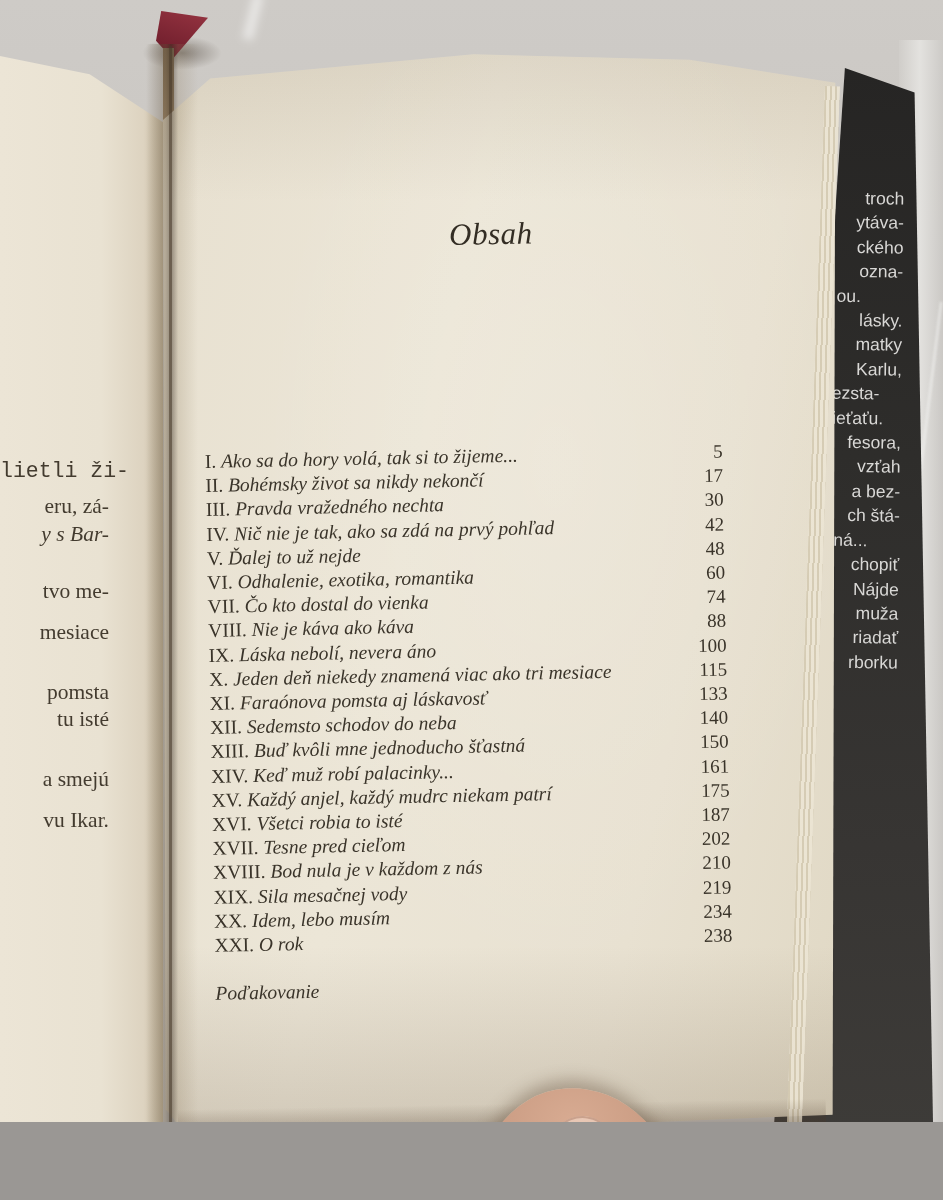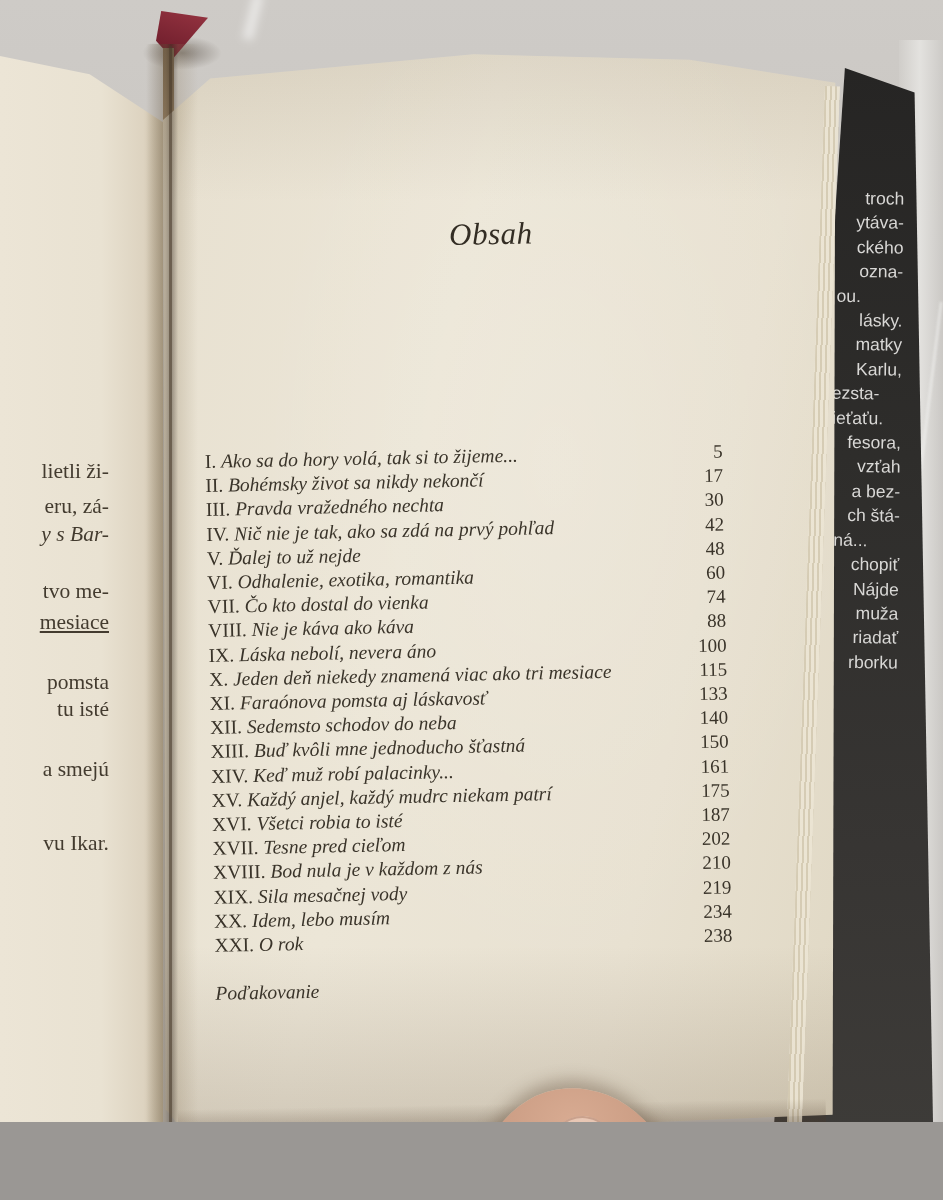--- a/index.html
+++ b/index.html
@@ -131,29 +131,29 @@
   <div class="cover-bottom"></div>
 
   <div class="left-page"></div>
   <div class="right-page"></div>
   <div class="fore-edge"></div>
   <div class="gutter"></div>
   <div class="gutter-line"></div>
   <div class="page-bottom-shadow"></div>
 
   <div class="left-frags">
-      <div class="lp-line" style="margin-top: 0px;">lietli ži-</div>
+      <div class="lp-line" style="margin-top: 0px; font-family: Liberation Mono, monospace;">lietli ži-</div>
       <div class="lp-line" style="margin-top: 8px;">eru, zá-</div>
       <div class="lp-line" style="margin-top: 1px; font-style: italic;">y s Bar-</div>
       <div class="lp-line" style="margin-top: 30px;">tvo me-</div>
-      <div class="lp-line" style="margin-top: 4px; text-decoration: underline;">mesiace</div>
+      <div class="lp-line" style="margin-top: 14px;">mesiace</div>
       <div class="lp-line" style="margin-top: 33px;">pomsta</div>
       <div class="lp-line" style="margin-top: 0px;">tu isté</div>
       <div class="lp-line" style="margin-top: 33px;">a smejú</div>
-      <div class="lp-line" style="margin-top: 47px;">vu Ikar.</div>
+      <div class="lp-line" style="margin-top: 14px;">vu Ikar.</div>
     </div>
 
   <div class="toc">
     <div class="toc-title">Obsah</div>
     <div class="toc-entries">
         <div class="toc-row">
           <span class="toc-left"><span class="toc-num">I. </span>Ako sa do hory volá, tak si to žijeme...</span>
           <span class="toc-pg">5</span>
         </div>
         <div class="toc-row">

